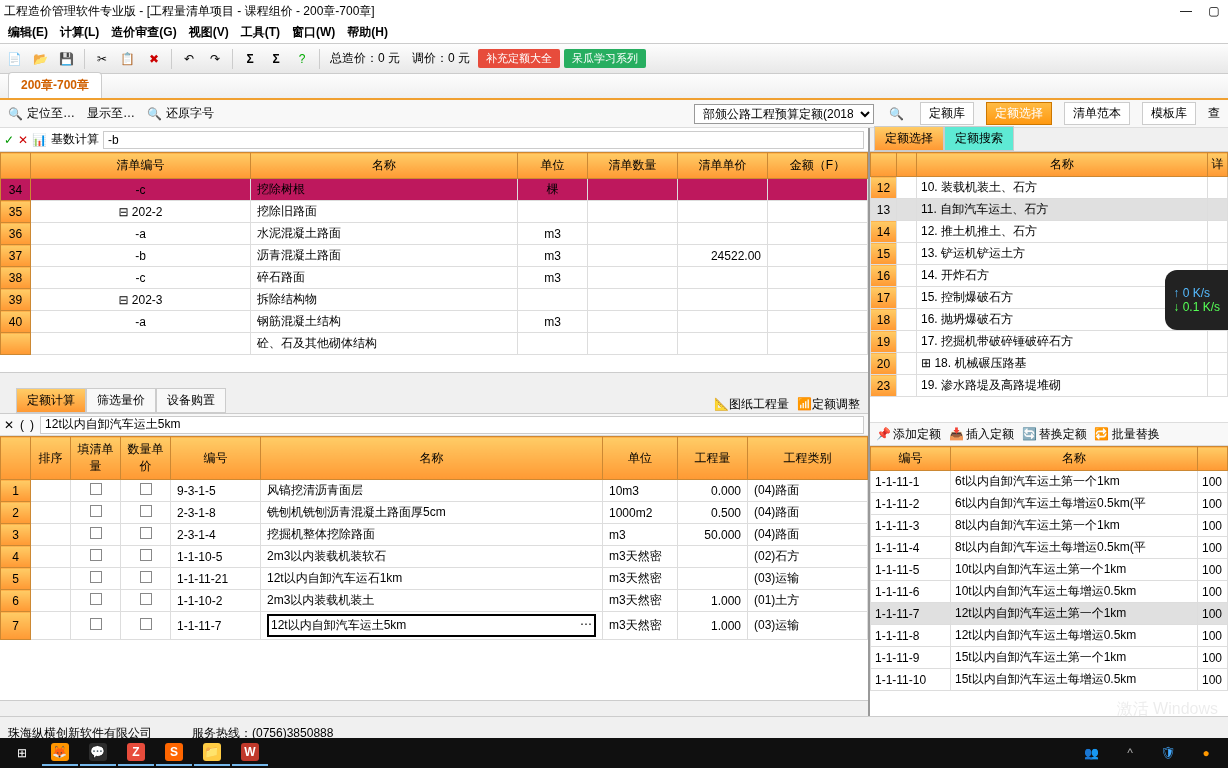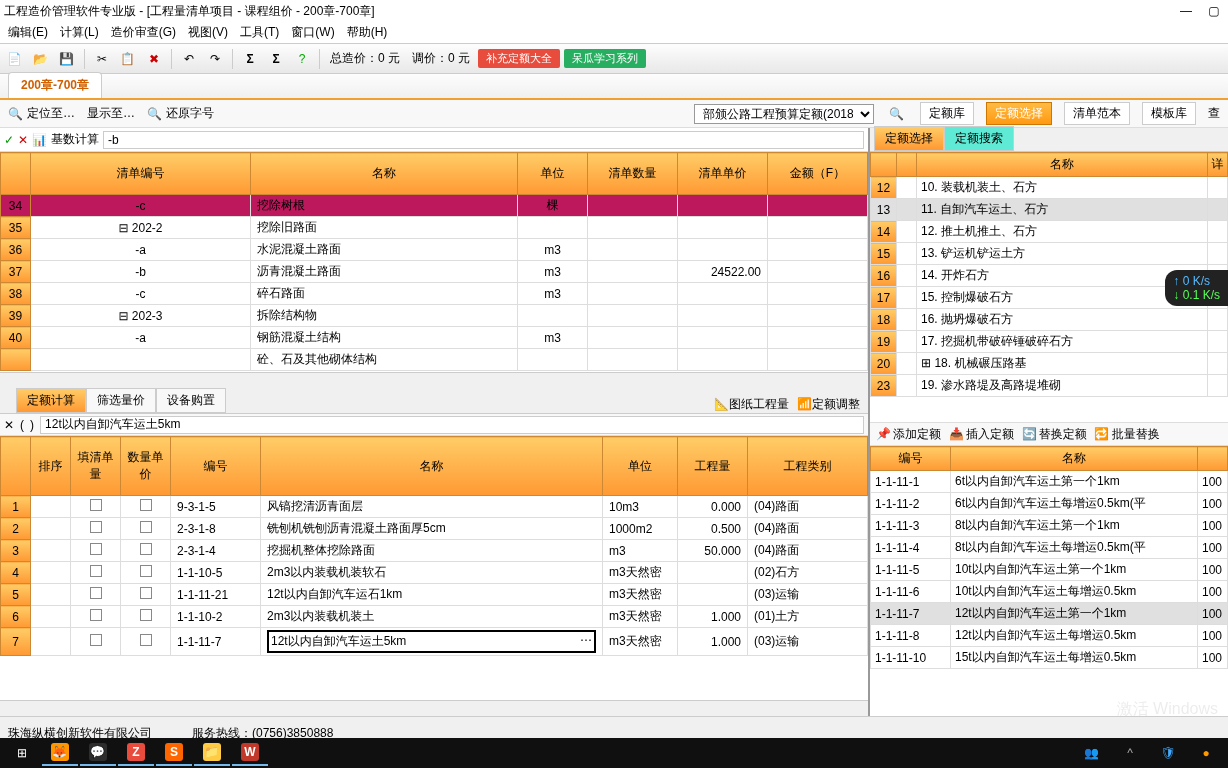--- a/index.html
+++ b/index.html
@@ -4,21 +4,21 @@
 <style>
 * { box-sizing: border-box; margin: 0; padding: 0; font-family: "Microsoft YaHei", SimSun, sans-serif; font-size: 12px; }
 body { background: #f0f0f0; width: 1228px; height: 768px; overflow: hidden; position: relative; }
 
 .titlebar { height: 22px; background: #fff; display: flex; align-items: center; padding: 0 4px; justify-content: space-between; }
 .titlebar .title { font-size: 12px; }
 .titlebar .winbtns { display: flex; gap: 8px; }
 .titlebar .winbtns span { width: 20px; text-align: center; cursor: pointer; }
 
 .menubar { height: 22px; background: #fff; display: flex; align-items: center; padding: 0 4px; gap: 4px; border-bottom: 1px solid #ccc; }
-.menubar .menu { padding: 2px 4px; cursor: pointer; }
+.menubar .menu { padding: 2px 4px; cursor: pointer; font-weight: bold; }
 
 .toolbar1 { height: 30px; background: linear-gradient(#fdfdfd,#e8e8e8); display: flex; align-items: center; padding: 0 4px; gap: 4px; border-bottom: 1px solid #ccc; }
 .tb-btn { width: 22px; height: 22px; display: flex; align-items: center; justify-content: center; cursor: pointer; border: 1px solid transparent; }
 .sep { width: 1px; height: 20px; background: #ccc; margin: 0 2px; }
 .badge { padding: 2px 8px; color: #fff; border-radius: 2px; font-size: 11px; }
 .badge.red { background: #e74c3c; }
 .badge.green { background: #27ae60; }
 .price-label { font-size: 12px; margin: 0 4px; }
 
 .tabbar { height: 26px; background: linear-gradient(#fdfdfd,#f0f0f0); border-bottom: 2px solid #f0a030; padding-left: 8px; display: flex; align-items: flex-end; }
@@ -32,21 +32,21 @@
 
 .formulabar { height: 24px; background: #fff; display: flex; align-items: center; padding: 0 4px; gap: 4px; border-bottom: 1px solid #ddd; }
 .formulabar input { flex: 1; border: 1px solid #ccc; height: 18px; padding: 0 4px; font-size: 12px; }
 
 .main { display: flex; height: calc(768px - 22px - 22px - 30px - 26px - 28px - 22px - 30px); }
 .left-pane { width: 870px; display: flex; flex-direction: column; border-right: 2px solid #999; }
 .right-pane { flex: 1; display: flex; flex-direction: column; background: #fff; }
 
 .grid { background: #fff; overflow: auto; }
 .grid table { border-collapse: collapse; width: 100%; }
-.grid th { background: linear-gradient(#ffcc66,#ff9933); border: 1px solid #cc8833; padding: 12px 6px; font-weight: normal; font-size: 12px; height: 24px; }
+.grid th { background: linear-gradient(#ffcc66,#ff9933); border: 1px solid #cc8833; padding: 4px 6px; font-weight: normal; font-size: 12px; height: 24px; }
 .grid td { border: 1px solid #ddd; padding: 2px 6px; font-size: 12px; height: 22px; white-space: nowrap; }
 .grid tr.sel td { background: #be185d; }
 .grid td.rownum { background: linear-gradient(#ffcc66,#ff9933); text-align: center; border: 1px solid #cc8833; width: 30px; }
 .grid td.center { text-align: center; }
 .grid td.right { text-align: right; }
 .checkbox { width: 12px; height: 12px; border: 1px solid #888; display: inline-block; }
 
 .bottom-tabs { height: 26px; background: #f0f0f0; display: flex; align-items: flex-end; border-bottom: 1px solid #ccc; padding-left: 16px; }
 .btab { padding: 3px 10px; border: 1px solid #ccc; background: #f8f8f8; cursor: pointer; font-size: 12px; }
 .btab.active { background: linear-gradient(#ffcc66,#ff9933); color: #000; }
@@ -70,21 +70,21 @@
 .right-grid tr.sel td { background: #e0e0e0; }
 
 .statusbar { position: absolute; bottom: 30px; left: 0; right: 0; height: 22px; background: #f0f0f0; border-top: 1px solid #ccc; display: flex; align-items: center; padding: 0 8px; font-size: 12px; }
 .statusbar .sitem { margin-right: 40px; margin-top: 12px; }
 
 .taskbar { position: absolute; bottom: 0; left: 0; right: 0; height: 30px; background: #101010; display: flex; align-items: center; padding: 0 4px; gap: 2px; }
 .task-icon { width: 36px; height: 26px; display: flex; align-items: center; justify-content: center; color: #fff; cursor: pointer; }
 .task-icon.active { border-bottom: 2px solid #76b9ed; }
 .task-sq { width: 18px; height: 18px; border-radius: 3px; display: flex; align-items: center; justify-content: center; }
 
-.speed-widget { position: absolute; right: 0; top: 270px; background: #222; color: #8f8; border-radius: 12px 0 0 12px; padding: 4px 8px; font-size: 10px; }
+.speed-widget { position: absolute; right: 0; top: 270px; background: #222; color: #8f8; border-radius: 12px 0 0 12px; padding: 16px 8px; font-size: 10px; }
 .speed-widget .up { color: #5bf; }
 .speed-widget .dn { color: #5f5; }
 
 .scrollbar-h { height: 16px; background: #f0f0f0; border-top: 1px solid #ccc; }
 .watermark { position: absolute; right: 10px; bottom: 48px; color: rgba(0,0,0,0.08); font-size: 16px; }
 </style>
 </head>
 <body>
 
 <div class="titlebar">
@@ -505,20 +505,25 @@
               <td>1-1-11-7</td>
               <td>12t以内自卸汽车运土第一个1km</td>
               <td>100</td>
             </tr>
             <tr>
               <td>1-1-11-8</td>
               <td>12t以内自卸汽车运土每增运0.5km</td>
               <td>100</td>
             </tr>
             <tr>
+              <td>1-1-11-9</td>
+              <td>15t以内自卸汽车运土第一个1km</td>
+              <td>100</td>
+            </tr>
+            <tr>
               <td>1-1-11-10</td>
               <td>15t以内自卸汽车运土每增运0.5km</td>
               <td>100</td>
             </tr>
           </tbody>
       </table>
     </div>
   </div>
 </div>
 

